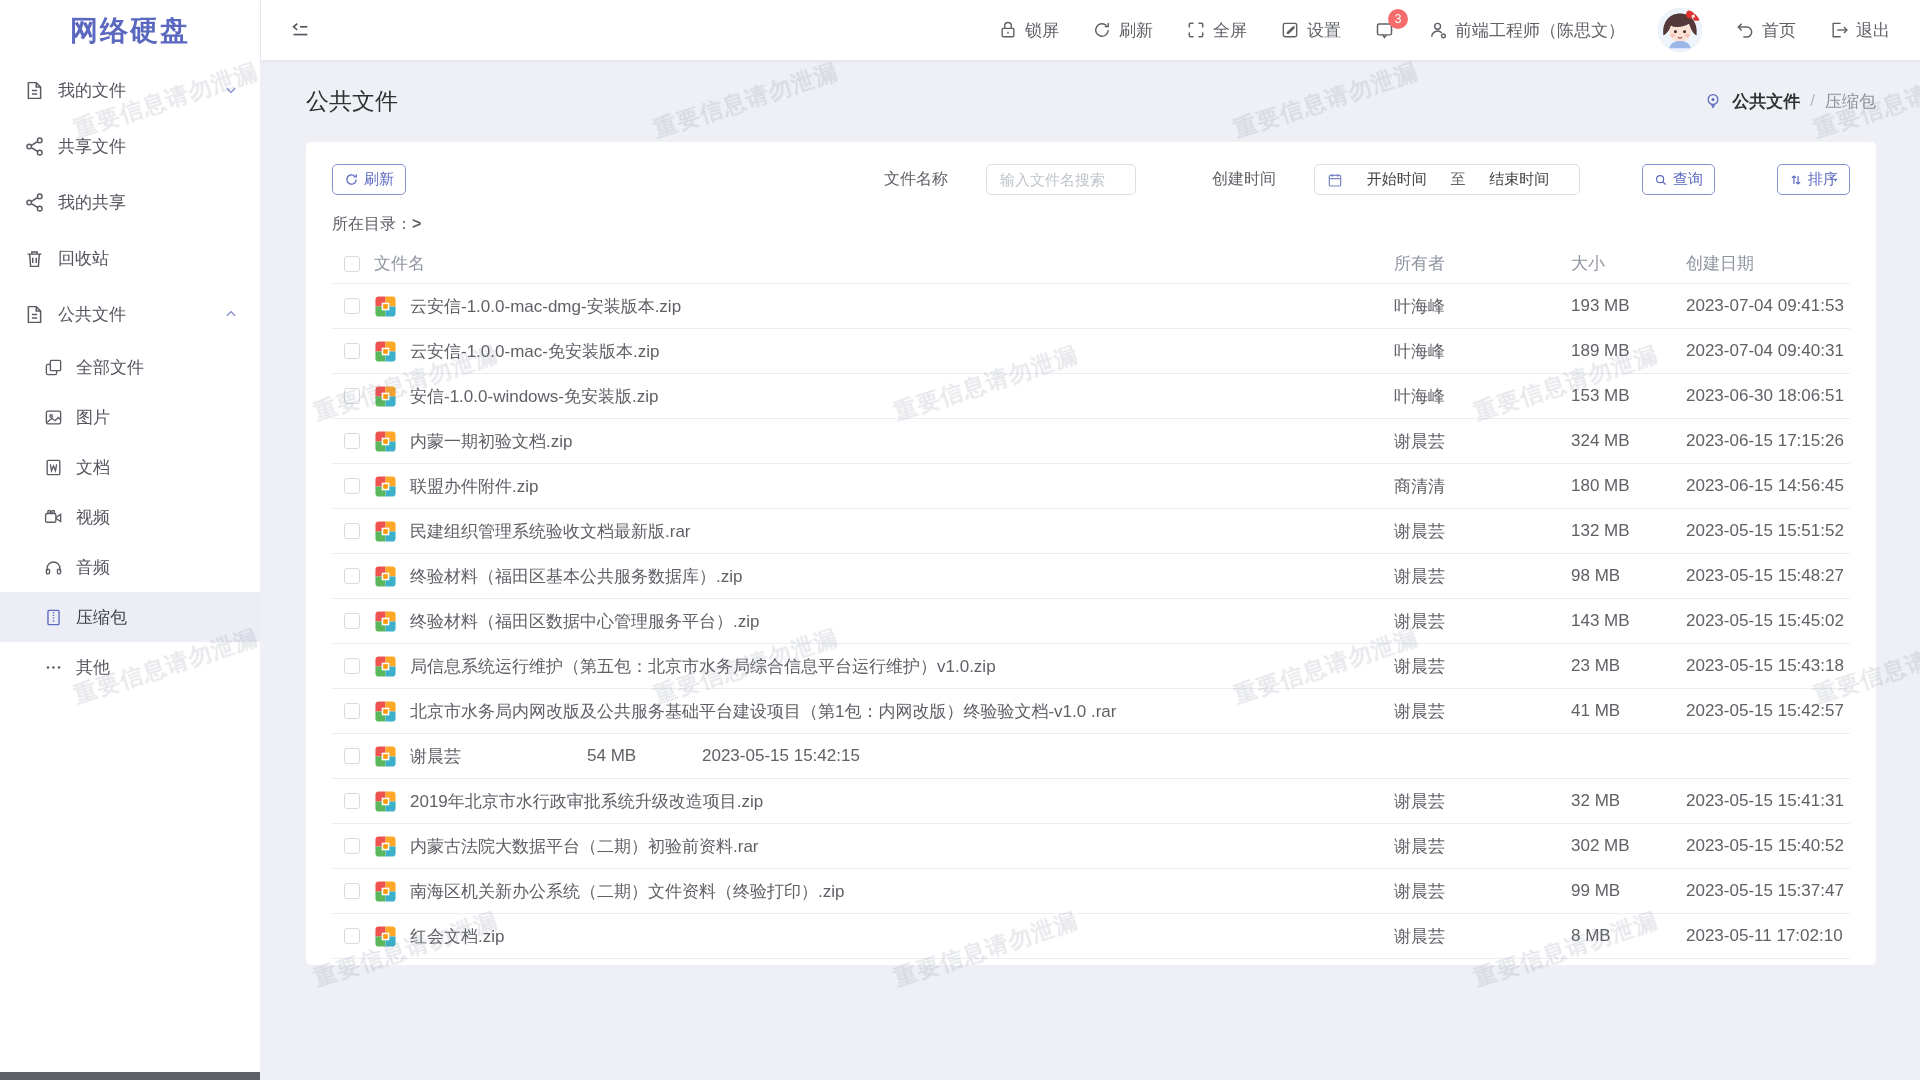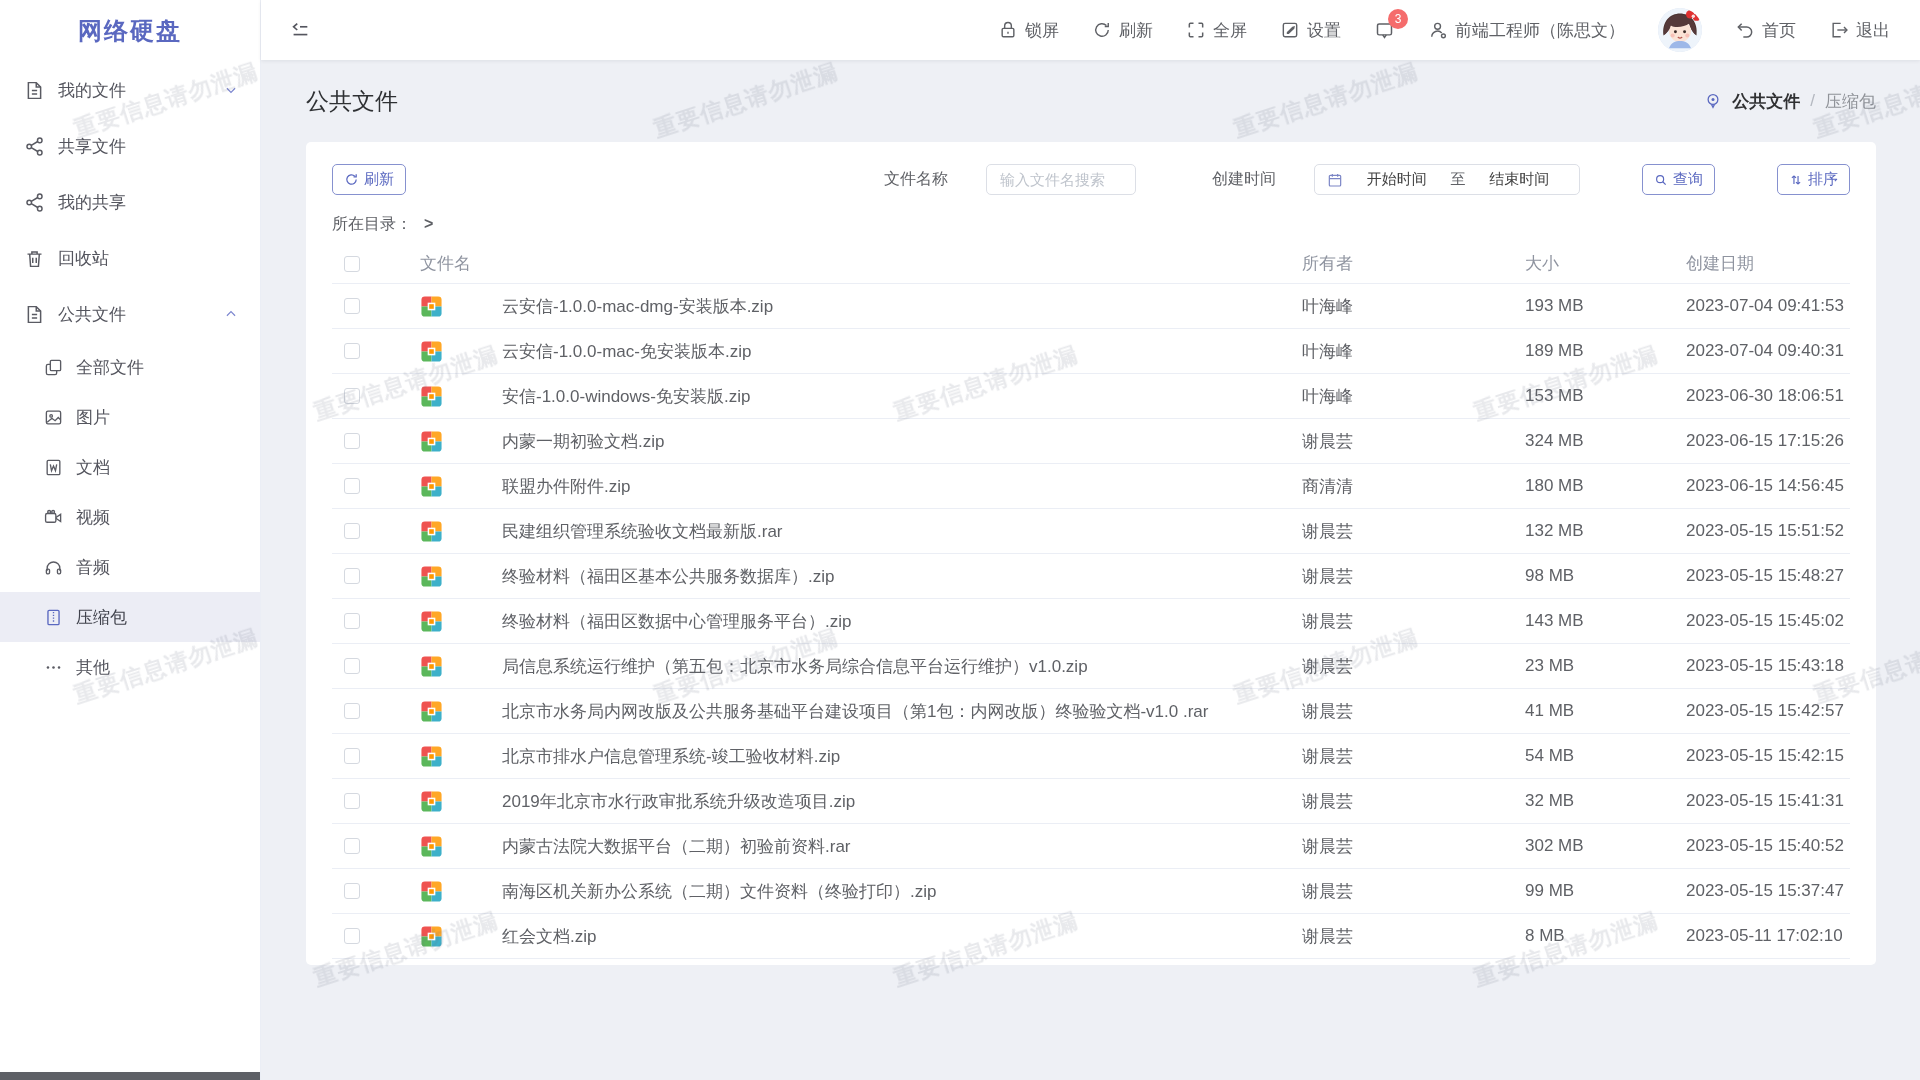--- a/index.html
+++ b/index.html
@@ -6,21 +6,21 @@
   html,body { width:1920px; height:1080px; overflow:hidden; }
   body {
     font-family: "Liberation Sans", "DejaVu Sans", sans-serif;
     background:#eef0f5; color:#5f6166; font-size:17px;
   }
   .app { display:flex; height:100%; }
 
   
   .sidebar { width:261px; flex-shrink:0; background:#fff; border-right:1px solid #ebeef5; position:relative; }
   .logo { height:62px; display:flex; align-items:center; justify-content:center;
-          color:#5a68c0; font-size:24px; font-weight:600; letter-spacing:2px; }
+          color:#5a68c0; font-size:28px; font-weight:600; letter-spacing:2px; }
   .nav-item { height:56px; display:flex; align-items:center; padding:0 22px 0 24px;
               color:#54555e; font-size:17px; cursor:pointer; }
   .nav-item .nav-icon { width:21px; height:21px; margin-right:13px; color:#5a5b63; display:flex; align-items:center; }
   .nav-item .nav-label { flex:1; }
   .nav-item .chev { color:#7b85cf; display:flex; }
   .sub-item { height:50px; padding-left:44px; }
   .sub-item .nav-icon { width:19px; height:19px; }
   .sub-item.active { background:#ecEEf6; background:#ecedf5; }
   .sub-item.active .nav-icon { color:#5a68c0; }
   .sub-item.active .nav-label { color:#40424c; }
@@ -63,26 +63,26 @@
                 padding:0 13px; font-size:15px; color:#606266; outline:none;
                 font-family:"Liberation Sans","DejaVu Sans",sans-serif; }
   .text-input::placeholder { color:#bfc4cc; }
   .gap28 { width:28px; } .gap14 { width:14px; }
   .date-range { width:266px; height:31px; border:1px solid #dcdfe6; border-radius:5px;
                 display:flex; align-items:center; padding:0 12px; gap:6px; font-size:15px; cursor:pointer; }
   .date-range .cal { color:#7c86c6; display:flex; }
   .date-range .ph { color:#404040; flex:1; text-align:center; white-space:nowrap; }
   .date-range .to { color:#5f6166; }
 
-  .dir-row { margin-top:17px; font-size:16px; color:#5f6166; display:flex; align-items:center; gap:12px; height:24px; }
+  .dir-row { margin-top:17px; font-size:16px; color:#5f6166; display:flex; align-items:center; gap:0; height:24px; }
   .dir-arrow { color:#5f6166; font-weight:700; }
 
   
   .table { margin-top:8px; }
-  .thead, .trow { display:flex; align-items:center;gap:46px; }
+  .thead, .trow { display:flex; align-items:center; }
   .thead { height:40px; color:#8f94a0; font-size:17px; border-bottom:1px solid #ebeef5; }
   .trow { height:45px; border-bottom:1px solid #ebeef5; font-size:17px; color:#5f6166; }
   .col-check { width:42px; padding-left:12px; display:flex; align-items:center; flex-shrink:0; }
   .col-icon { width:36px; display:flex; align-items:center; flex-shrink:0; }
   .col-name { flex:1; overflow:hidden; text-overflow:ellipsis; white-space:nowrap; padding-right:16px; cursor:pointer; }
   .col-owner { width:177px; flex-shrink:0;font-family:Liberation Serif, serif; }
   .col-size { width:115px; flex-shrink:0; }
   .col-date { width:164px; flex-shrink:0; }
   .checkbox { width:16px; height:16px; border:1px solid #d5d9e0; border-radius:3px; background:#fff; cursor:pointer; display:inline-block; }
 
@@ -629,21 +629,20 @@
     <span class="col-icon">
       <svg width="23" height="23" viewBox="0 0 24 24">
         <rect x="1" y="1" width="22" height="22" rx="3.5" fill="#fff"></rect>
         <path d="M12 1.5H5A3.5 3.5 0 0 0 1.5 5v7H12z" fill="#ef5350"></path>
         <path d="M12 1.5h7A3.5 3.5 0 0 1 22.5 5v7H12z" fill="#ffa726"></path>
         <path d="M12 12H1.5v7A3.5 3.5 0 0 0 5 22.5h7z" fill="#5bb75b"></path>
         <path d="M12 12h10.5v7a3.5 3.5 0 0 1-3.5 3.5h-7z" fill="#3db0c9"></path>
         <rect x="8.8" y="8.8" width="6.4" height="6.4" fill="#ff9800" stroke="#fff" stroke-width="1.6"></rect>
       </svg>
     </span>
-    <span class="col-name">北京市排水户信息管理系统-竣工验收材料.zip</span>
     <span class="col-owner">谢晨芸</span>
     <span class="col-size">54 MB</span>
     <span class="col-date">2023-05-15 15:42:15</span>
   </div>
 
   <div class="trow">
     <span class="col-check">
                   <span class="checkbox"></span>
                 </span>
     <span class="col-icon">

